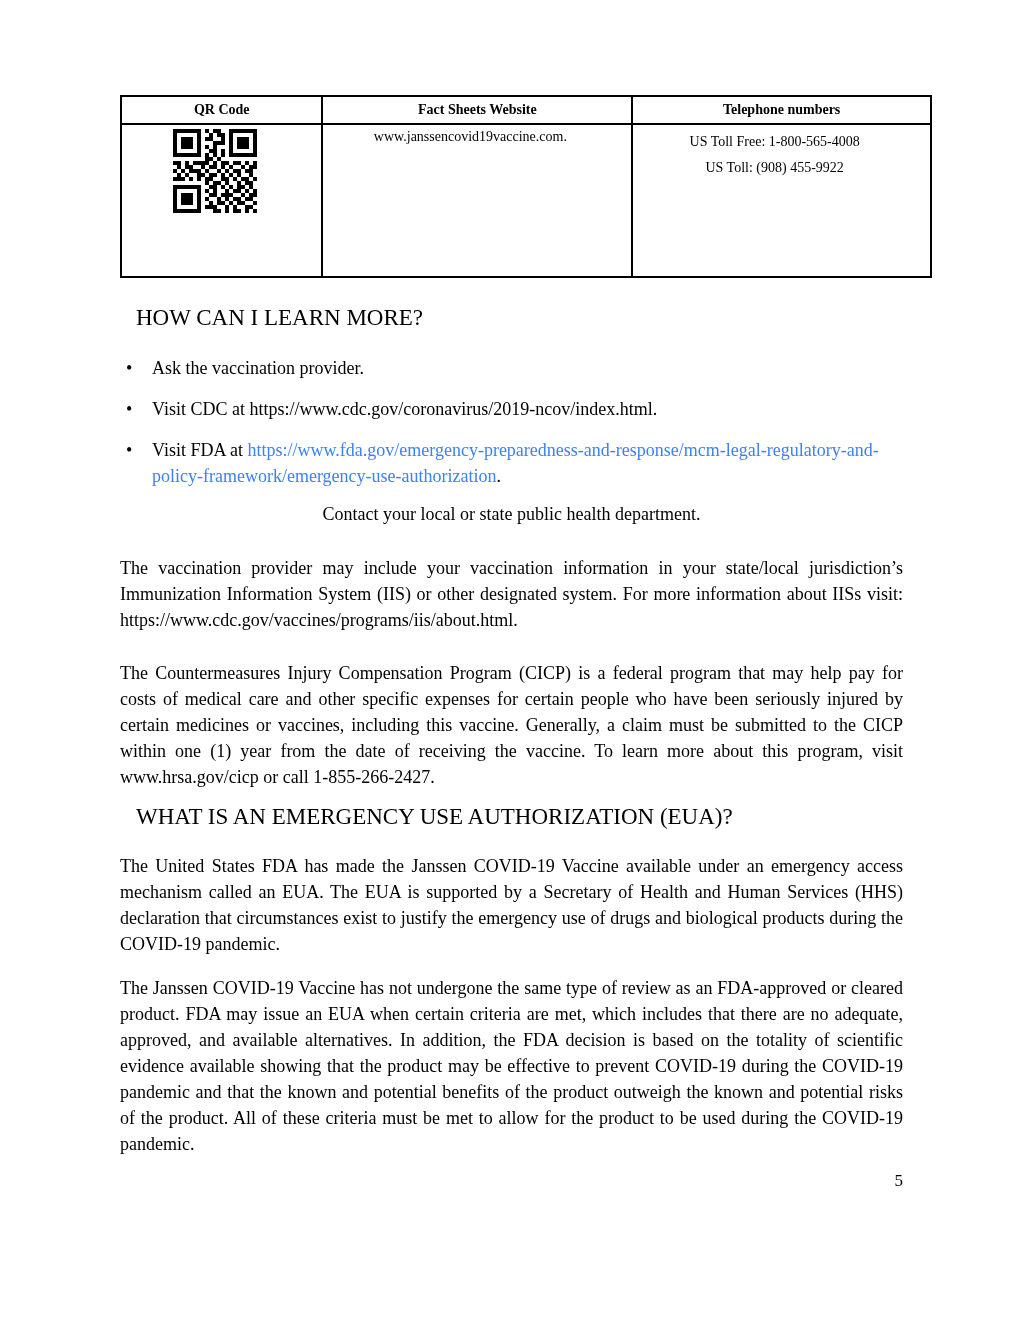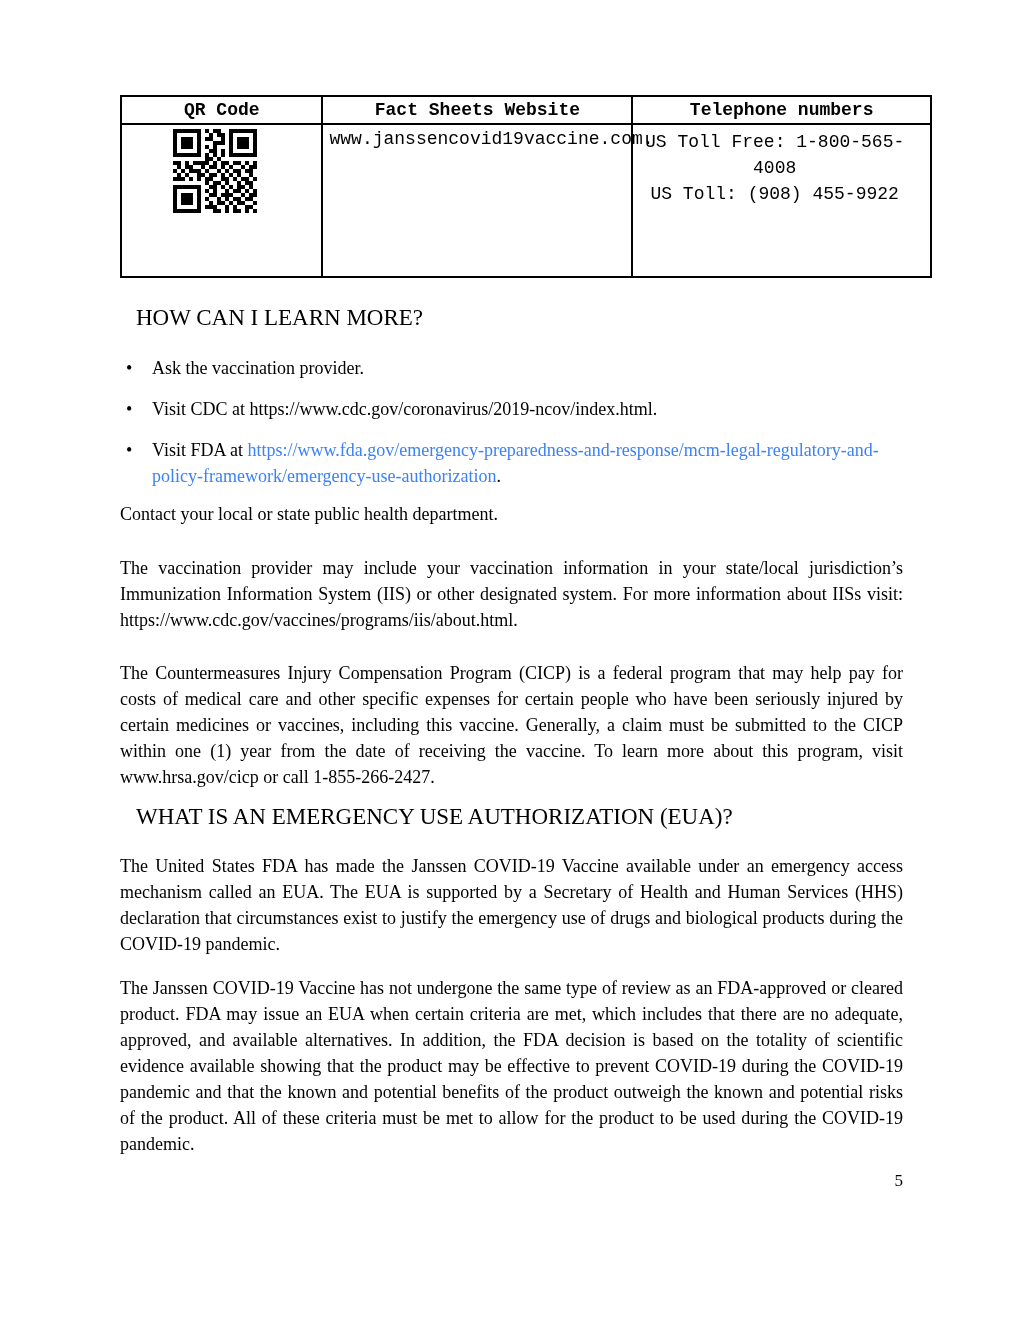--- a/index.html
+++ b/index.html
@@ -20,22 +20,21 @@
     box-sizing: border-box;
     padding: 95px 93px 0 120px;
     background: #ffffff;
     overflow: hidden;
   }
   
   table.contact {
     border-collapse: collapse;
     width: 812px;
     table-layout: fixed;
-    font-size: 18px;
-    font-family: Liberation Mono, monospace;
+    font-size: 14px;
   }
   table.contact th,
   table.contact td {
     border: 2px solid #000000;
   }
   table.contact th {
     font-weight: bold;
     text-align: center;
     padding: 3px 2px;
     height: 20px;
@@ -80,21 +79,21 @@
     font-size: 18px;
     line-height: 26px;
   }
   .bullet-item + .bullet-item { margin-top: 15px; }
   .bullet-marker {
     flex: 0 0 32px;
     box-sizing: border-box;
     padding-left: 6px;
   }
   .bullet-text { flex: 1 1 auto; }
-  .p-contact  { margin-top: 12px; text-align: left; }
+  .p-contact  { margin-top: 12px; text-align: center; }
   .h-recorded { margin-top: 16px; }
   .p-recorded { margin-top: 28px; }
   .h-cicp     { margin-top: 16px; }
   .p-cicp     { margin-top: 27px; }
   .h-eua      { margin-top: 17px; }
   .p-eua1     { margin-top: 26px; }
   .p-eua2     { margin-top: 18px; }
   a.link {
     color: #3b82f6;
     text-decoration: none;

